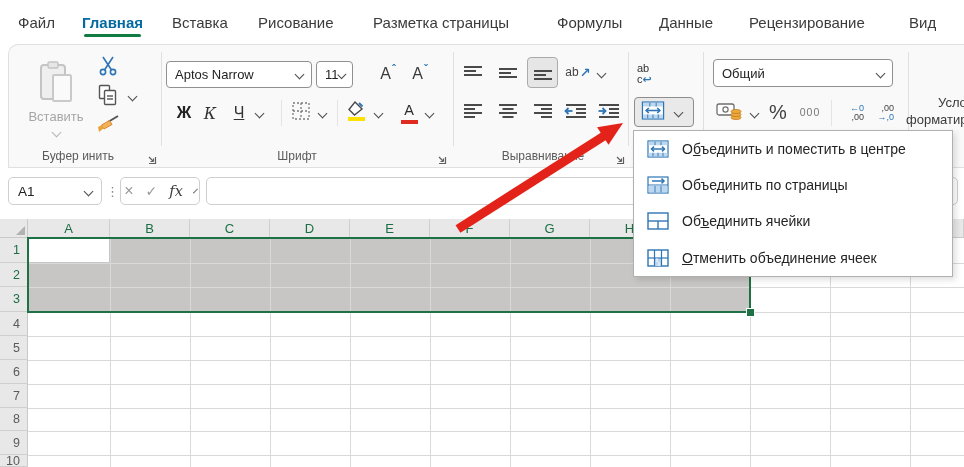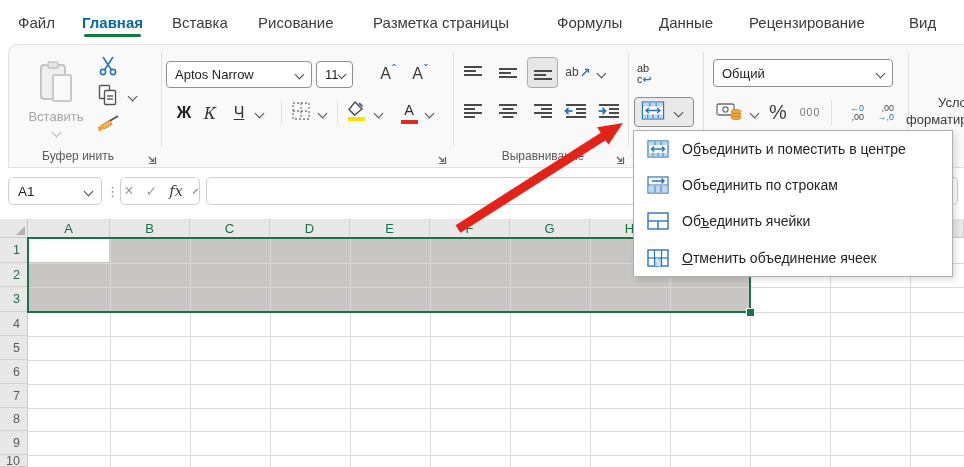--- a/index.html
+++ b/index.html
@@ -184,20 +184,21 @@
         <rect x="3" y="18" width="17" height="4" fill="#FFE100"></rect>
       </svg>
     </span>
   </div>
   <span class="chev abs" style="left:375px;top:110px"></span>
   <div class="ibtn" style="left:397px;top:99px;width:24px;height:28px;flex-direction:column">
     <span style="font-size:14.5px;color:#2c2c2c;line-height:15px">А</span>
     <span style="width:17px;height:4px;background:#E02B20;margin-top:2px"></span>
   </div>
   <span class="chev abs" style="left:426px;top:110px"></span>
+  <div class="glabel" style="left:237px;width:120px">Шрифт</div>
   <div class="launcher" style="left:436px;top:151px">
     <svg width="11" height="11" viewBox="0 0 11 11" fill="none" stroke="#5F5F5F" stroke-width="1.2">
       <path d="M9.5 3 V9.5 H3"></path>
         <path d="M3 3 L7.5 7.5 M7.5 7.5 V4.5 M7.5 7.5 H4.5"></path>
     </svg>
   </div>
 
   <div class="ibtn" style="left:460px;top:60px;width:26px;height:26px">
     <svg width="22" height="18" viewBox="0 0 22 18" stroke="#4A4A4A" stroke-width="2">
         <line x1="2" y1="3" x2="20" y2="3"></line>
@@ -436,21 +437,21 @@
             <rect x="1.6" y="9.8" width="18.8" height="6.6" fill="#BDD7EE"></rect>
             <g stroke="#2E75B6" stroke-width=".9">
               <line x1="8" y1="9.8" x2="8" y2="16.4"></line>
               <line x1="14" y1="9.8" x2="14" y2="16.4"></line>
             </g>
             <g stroke="#2E75B6" stroke-width="1.5" fill="none">
               <line x1="5" y1="5" x2="17" y2="5"></line>
               <path d="M14.5 2.6 L17 5 L14.5 7.4"></path>
             </g>
           </svg></span>
-        <span><span>Объе</span><span class="accel">д</span><span>инить по строкам</span></span>
+        <span><span>Объе</span><span class="accel">д</span><span>инить по страницы</span></span>
       </div>
       <div class="menu-item">
         <span class="mi"><svg width="22" height="18" viewBox="0 0 22 18">
             <rect x="1" y="1" width="20" height="16" fill="#fff" stroke="#2E75B6" stroke-width="1.4"></rect>
             <line x1="1" y1="9" x2="21" y2="9" stroke="#2E75B6" stroke-width="1.4"></line>
             <line x1="11" y1="9" x2="11" y2="17" stroke="#2E75B6" stroke-width="1.4"></line>
           </svg></span>
         <span><span>Об</span><span class="accel">ъ</span><span>единить ячейки</span></span>
       </div>
       <div class="menu-item">

